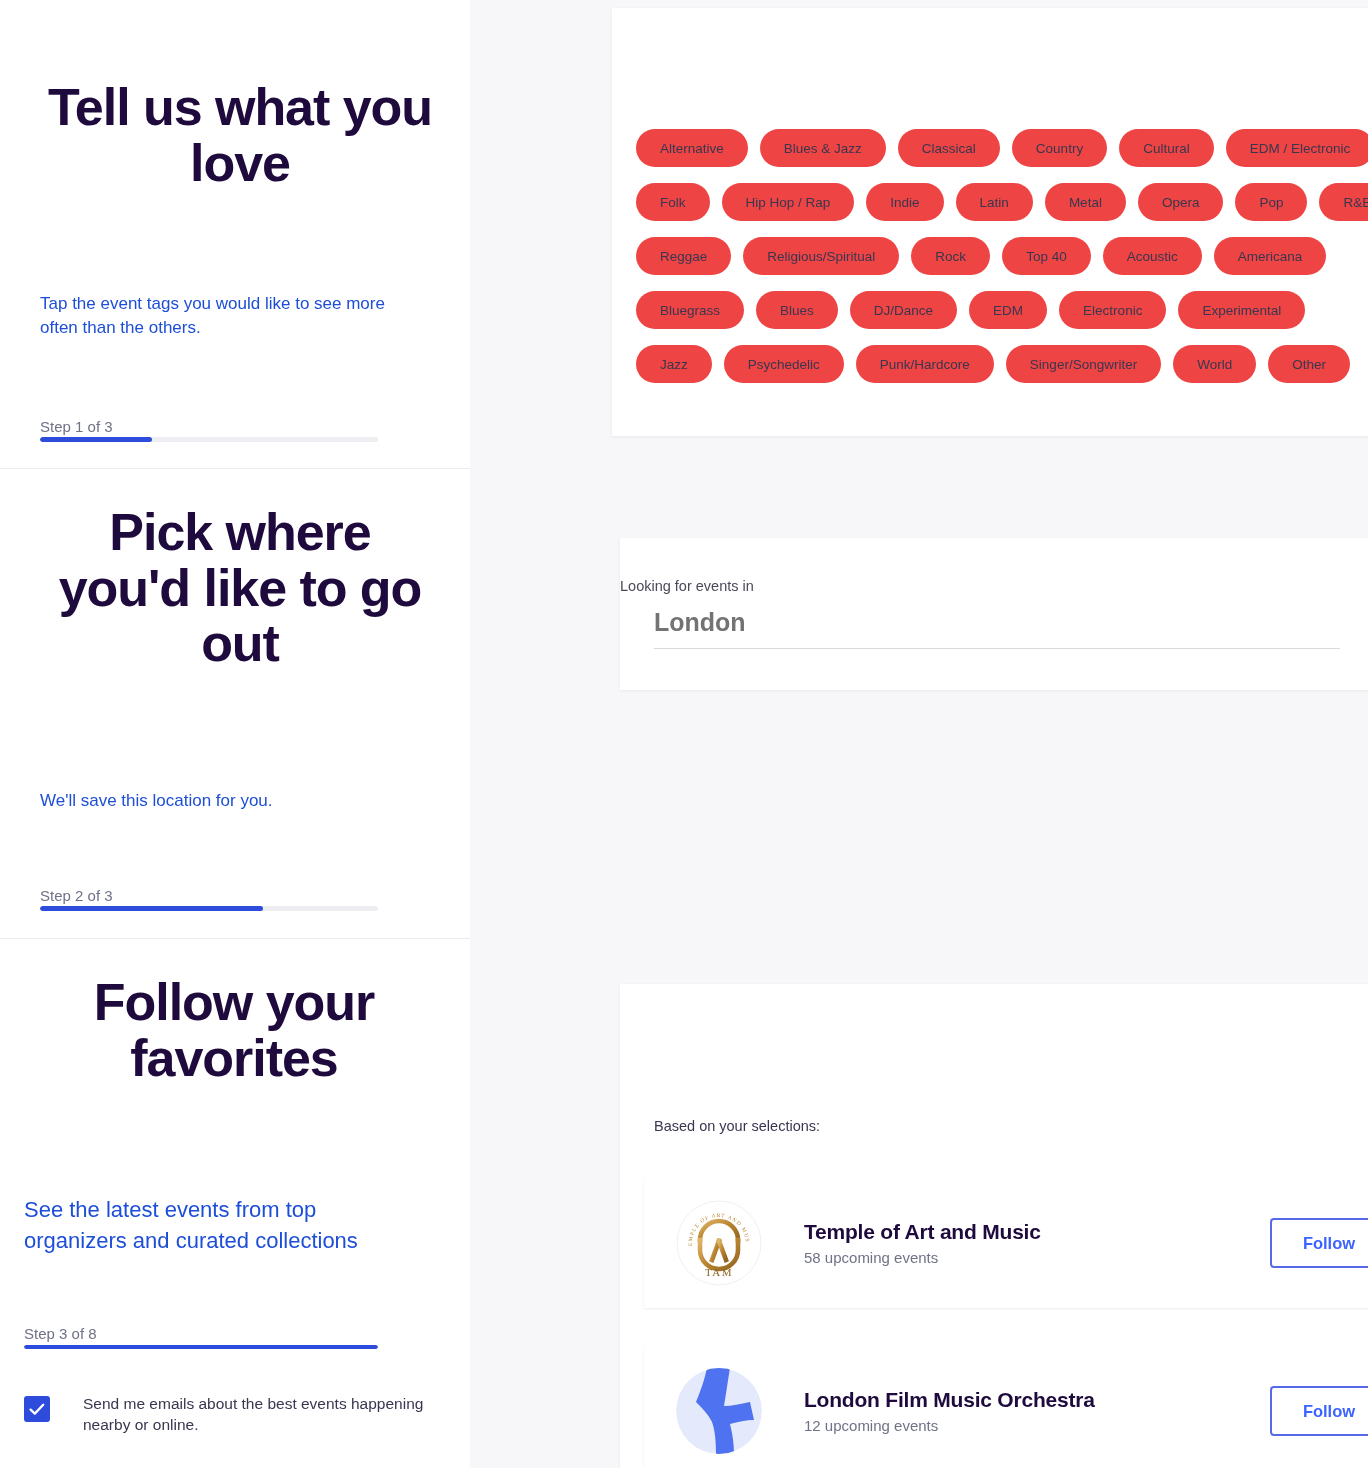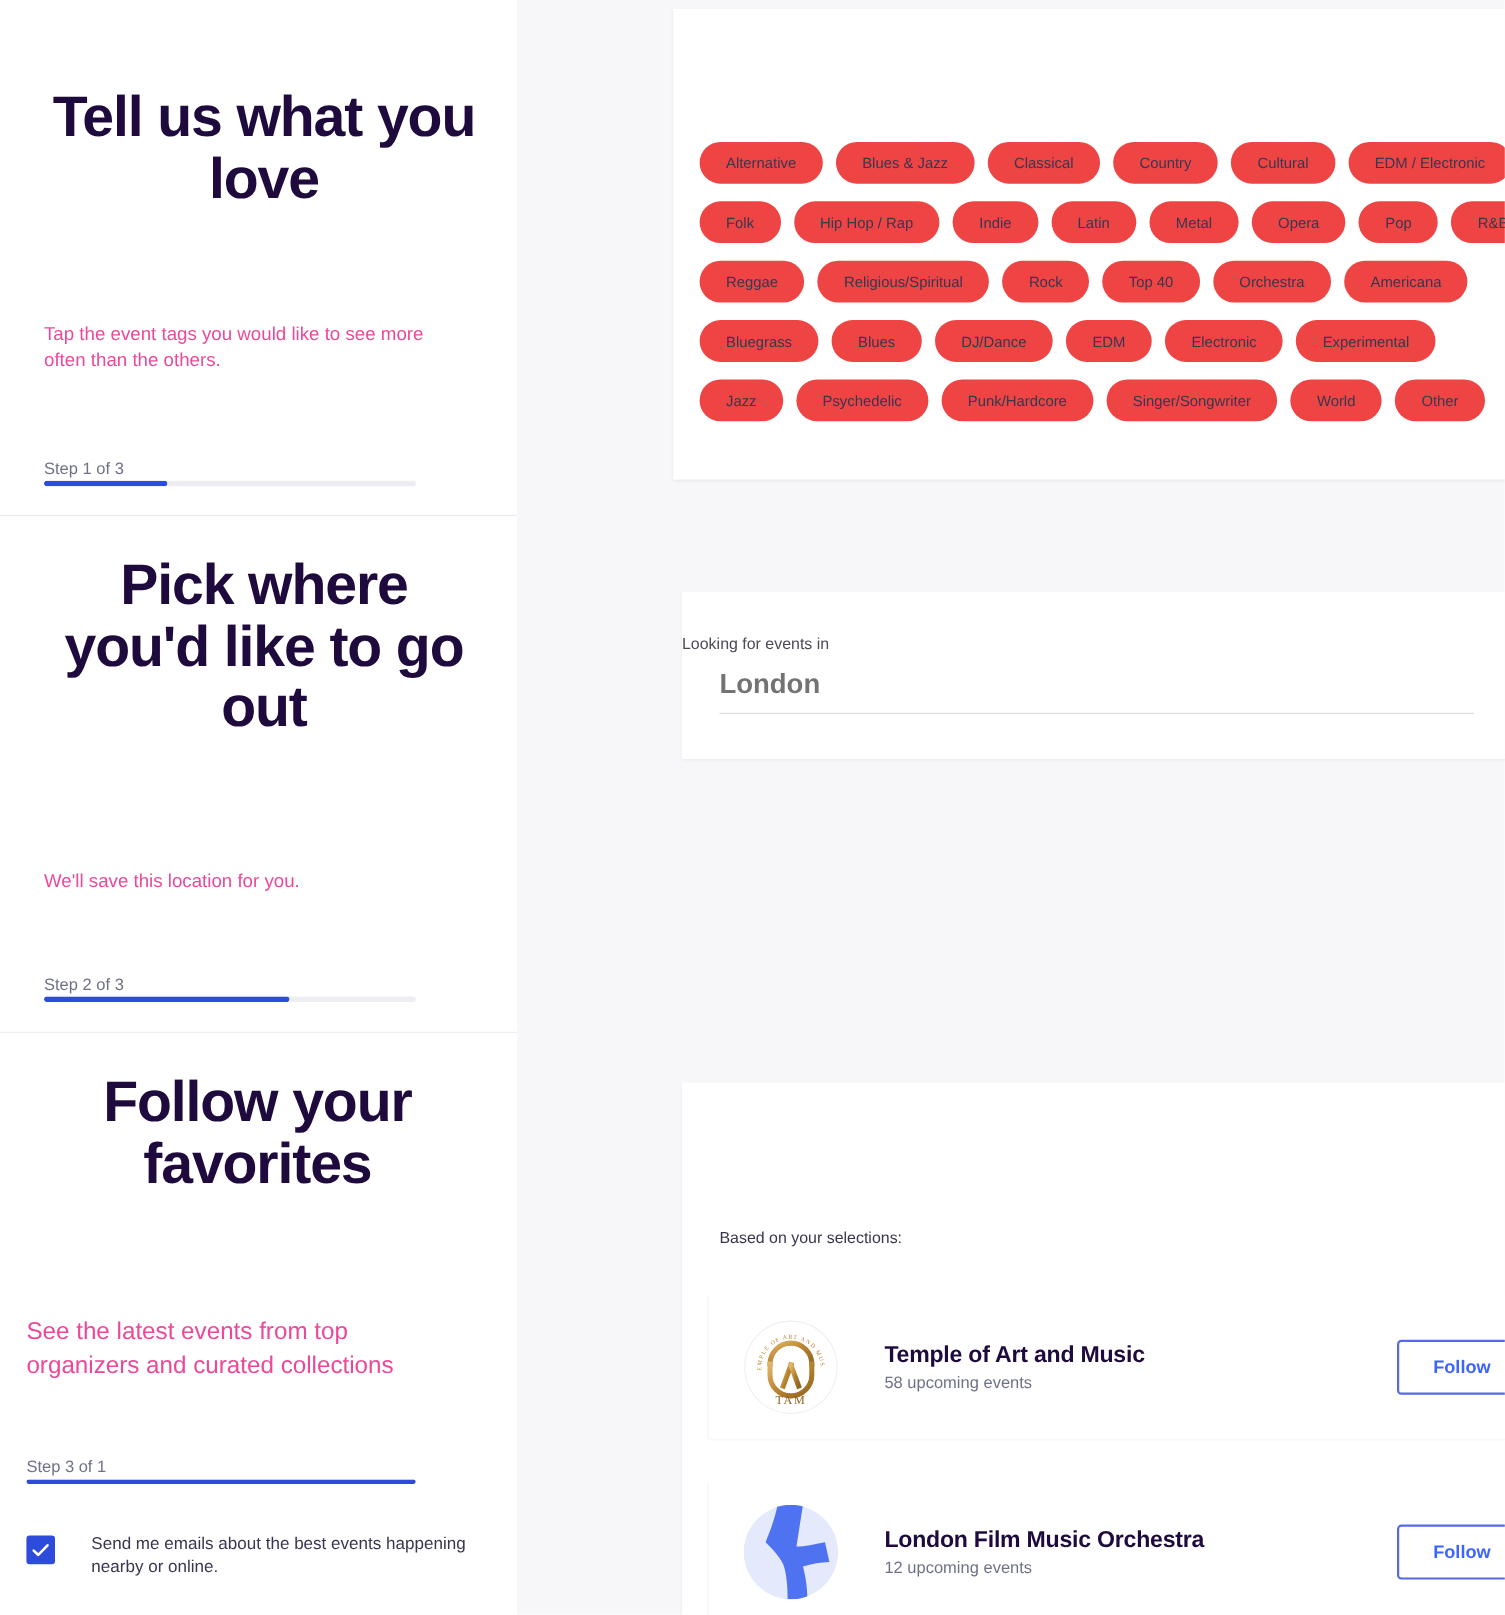--- a/index.html
+++ b/index.html
@@ -51,21 +51,21 @@
 
   h1.headline {
     color: #1e0a3c;
     font-weight: bold;
     letter-spacing: -0.02em;
     line-height: 1.07;
     text-align: center;
   }
 
   .sub {
-    color: #ec4899;
+    color: #1d4ed8;
     line-height: 1.42;
   }
 
   .step-label {
     color: #6f7287;
     font-size: 15px;
   }
 
   .progress-track {
     position: relative;
@@ -304,21 +304,21 @@
         <div class="tag">Metal</div>
         <div class="tag">Opera</div>
         <div class="tag">Pop</div>
         <div class="tag">R&amp;B</div>
       </div>
       <div class="tag-row">
         <div class="tag">Reggae</div>
         <div class="tag">Religious/Spiritual</div>
         <div class="tag">Rock</div>
         <div class="tag">Top 40</div>
-        <div class="tag">Orchestra</div>
+        <div class="tag">Acoustic</div>
         <div class="tag">Americana</div>
       </div>
       <div class="tag-row">
         <div class="tag">Bluegrass</div>
         <div class="tag">Blues</div>
         <div class="tag">DJ/Dance</div>
         <div class="tag">EDM</div>
         <div class="tag">Electronic</div>
         <div class="tag">Experimental</div>
       </div>
@@ -417,21 +417,21 @@
 
     <h1 class="headline s2-title">Pick where you'd like to go out</h1>
     <p class="sub s2-sub">We'll save this location for you.</p>
     <div class="step-label s2-steplabel">Step 2 of 3</div>
     <div class="progress-track s2-bar">
       <div class="progress-fill" style="width: 66%;"></div>
     </div>
 
     <h1 class="headline s3-title">Follow your favorites</h1>
     <p class="sub s3-sub">See the latest events from top organizers and curated collections</p>
-    <div class="step-label s3-steplabel">Step 3 of 1</div>
+    <div class="step-label s3-steplabel">Step 3 of 8</div>
     <div class="progress-track s3-bar">
       <div class="progress-fill" style="width: 100%;"></div>
     </div>
 
     <div class="email-optin">
       <span class="checkbox">
         <svg width="16" height="13" viewBox="0 0 16 13">
           <path d="M1.6 6.6 L5.8 10.6 L14.2 1.8" stroke="#ffffff" stroke-width="2.3" fill="none" stroke-linecap="round" stroke-linejoin="round"></path>
         </svg>
       </span>

